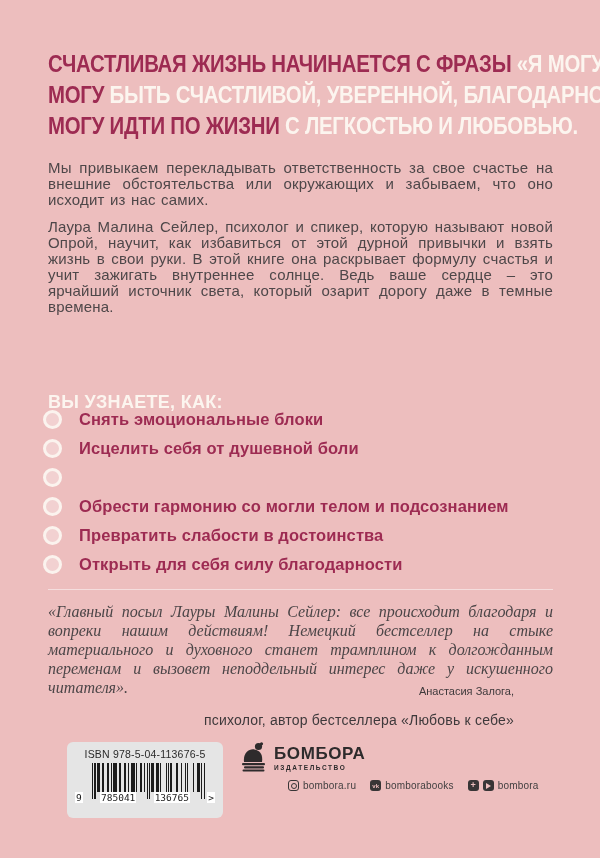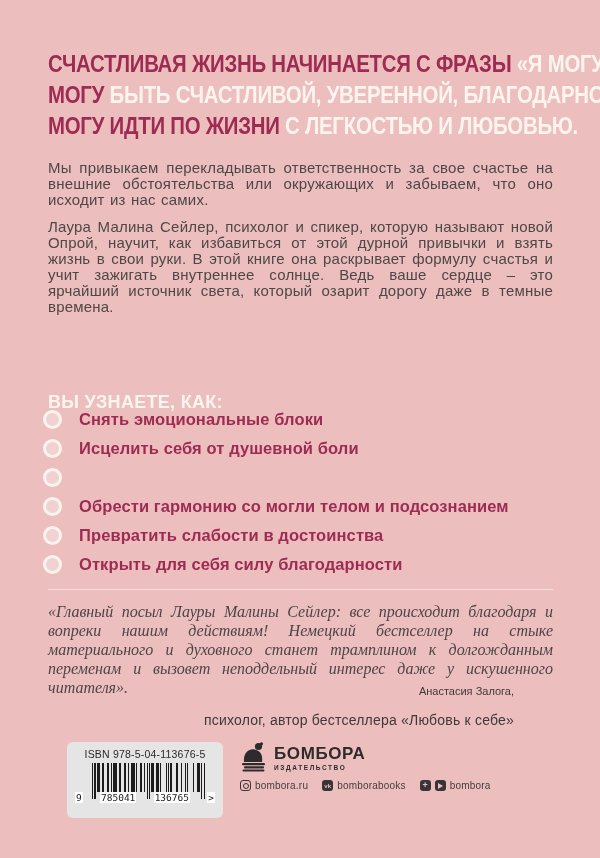--- a/index.html
+++ b/index.html
@@ -58,21 +58,21 @@
     display:flex; justify-content:space-between; width:140px; margin:-7px auto 0 auto;
     font-family:"DejaVu Sans Mono", monospace; font-size:9.5px; color:#1c1c1c;
   }
   .bc-digits span{background:#ffffff; padding:0 1px;}
   .publisher{position:absolute; left:240px; top:742px; width:330px; color:#474243;}
   .logo-row{display:flex; align-items:flex-start;}
   .bear{width:26px; height:32px; margin-right:8px;}
   .logo-name{color:#2e2b2c; font-weight:700; font-size:17px; letter-spacing:0.6px; line-height:17px; margin-top:3px;}
   .logo-subtitle{color:#2e2b2c; font-weight:700; font-size:6.5px; letter-spacing:1.6px; margin-top:2px;}
   .publisher-desc{margin-top:5px; font-size:9px; line-height:10.8px; letter-spacing:0.1px; color:#4a4546;}
-  .socials{display:flex; margin-top:6px;}
+  .socials{display:flex; margin-top:6px;margin-left:48px;}
   .social-group{display:flex; align-items:center; margin-right:14px;}
   .sicon{
     width:11px; height:11px; border-radius:3px; background:#383536; margin-right:4px;
     display:flex; align-items:center; justify-content:center;
     color:#edbebe; font-size:8px; font-weight:700; line-height:1;
     box-sizing:border-box; position:relative;
   }
   .sicon.ig{background:transparent; border:1.6px solid #383536;}
   .sicon.ig::after{content:""; width:4px; height:4px; border:1.3px solid #383536; border-radius:50%;}
   .sicon.vk{font-size:6px; letter-spacing:0;}

